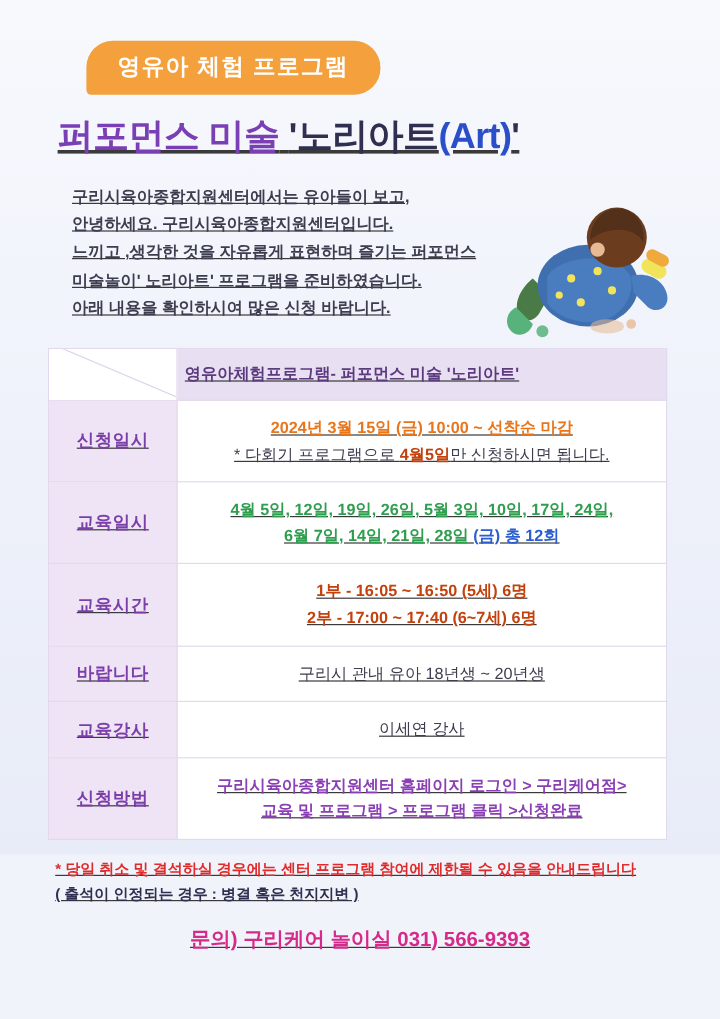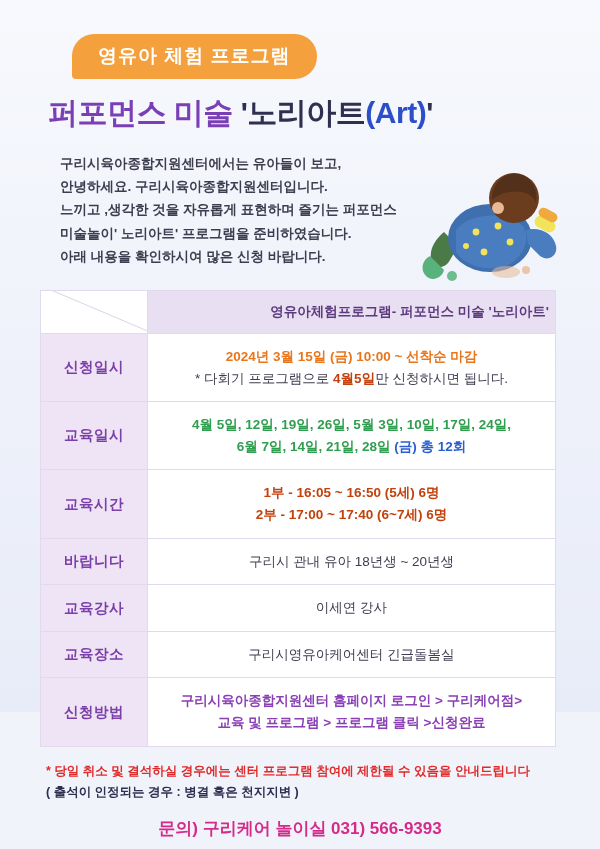--- a/index.html
+++ b/index.html
@@ -14,20 +14,21 @@
     color: #3a3a3a;
     overflow: hidden;
   }
   .poster {
     position: relative;
     width: 600px;
     height: 712px;
     background: linear-gradient(180deg, #f7f9fd 0%, #eef1fa 55%, #e8ecf8 100%);
     box-sizing: border-box;
     padding: 0 40px;
+    text-decoration: underline;
   }
   
   .badge-row {
     padding-top: 34px;
     margin-left: 32px;
   }
   .badge {
     display: inline-block;
     background: #f4a03c;
     color: #ffffff;
@@ -114,21 +115,21 @@
     height: 1px;
     background: #ddd3e8;
     transform: rotate(23deg);
     transform-origin: left top;
   }
   td.head-title {
     background: #e9dff2;
     color: #5c3a7e;
     font-size: 13.5px;
     font-weight: bold;
-    text-align: right;
+    text-align: left;
     padding: 12px 6px;
   }
   .c-orange { color: #e8761c; font-weight: bold; }
   .c-red { color: #c2410c; font-weight: bold; }
   .c-green { color: #2f9e4f; font-weight: bold; }
   .c-blue { color: #2b5fd0; font-weight: bold; }
   .c-purple { color: #8a3fb5; font-weight: bold; }
   .c-dark { color: #3d3d4f; }
 
   
@@ -235,26 +236,20 @@
               <div><span class="c-dark">구리시 관내 유아 18년생 ~ 20년생</span></div>
             </td>
           </tr>
           <tr>
             <td class="label">교육강사</td>
             <td class="val">
               <div><span class="c-dark">이세연 강사</span></div>
             </td>
           </tr>
           <tr>
-            <td class="label">교육장소</td>
-            <td class="val">
-              <div><span class="c-dark">구리시영유아케어센터 긴급돌봄실</span></div>
-            </td>
-          </tr>
-          <tr>
             <td class="label">신청방법</td>
             <td class="val">
               <div><span class="c-purple">구리시육아종합지원센터 홈페이지 로그인 &gt; 구리케어점&gt;</span></div>
               <div><span class="c-purple">교육 및 프로그램 &gt; 프로그램 클릭 &gt;신청완료</span></div>
             </td>
           </tr>
         </tbody>
     </table>
   </div>
 

